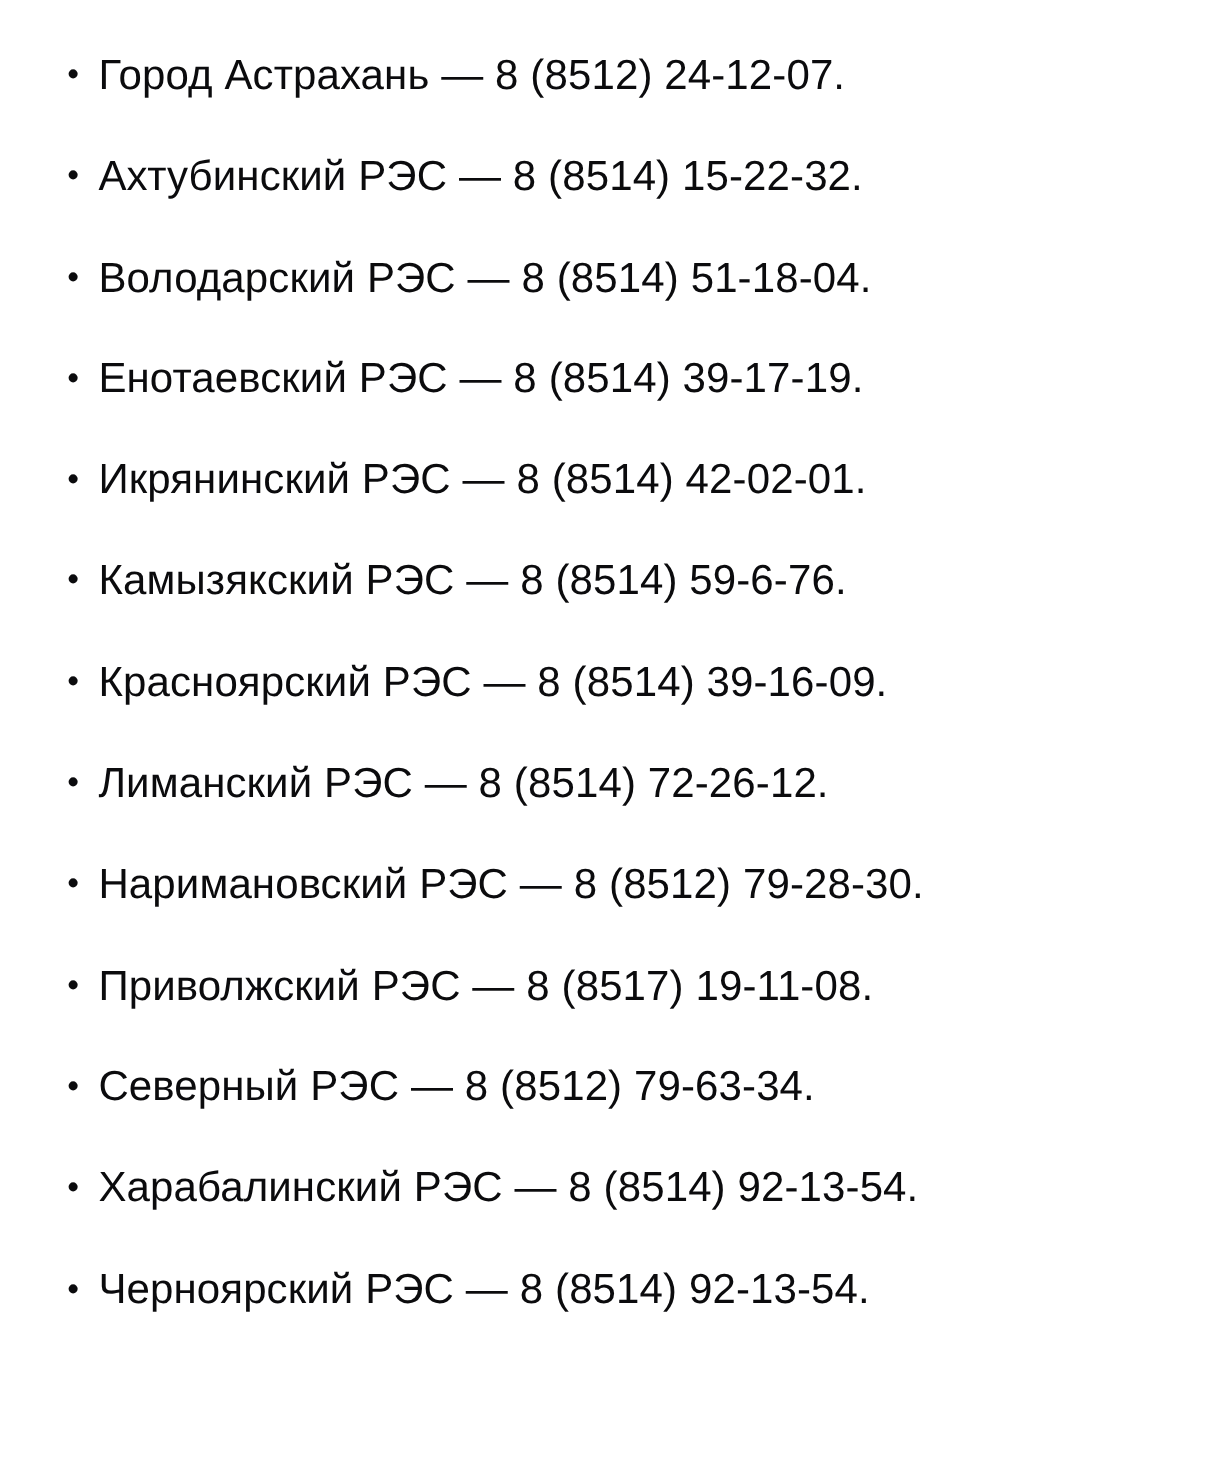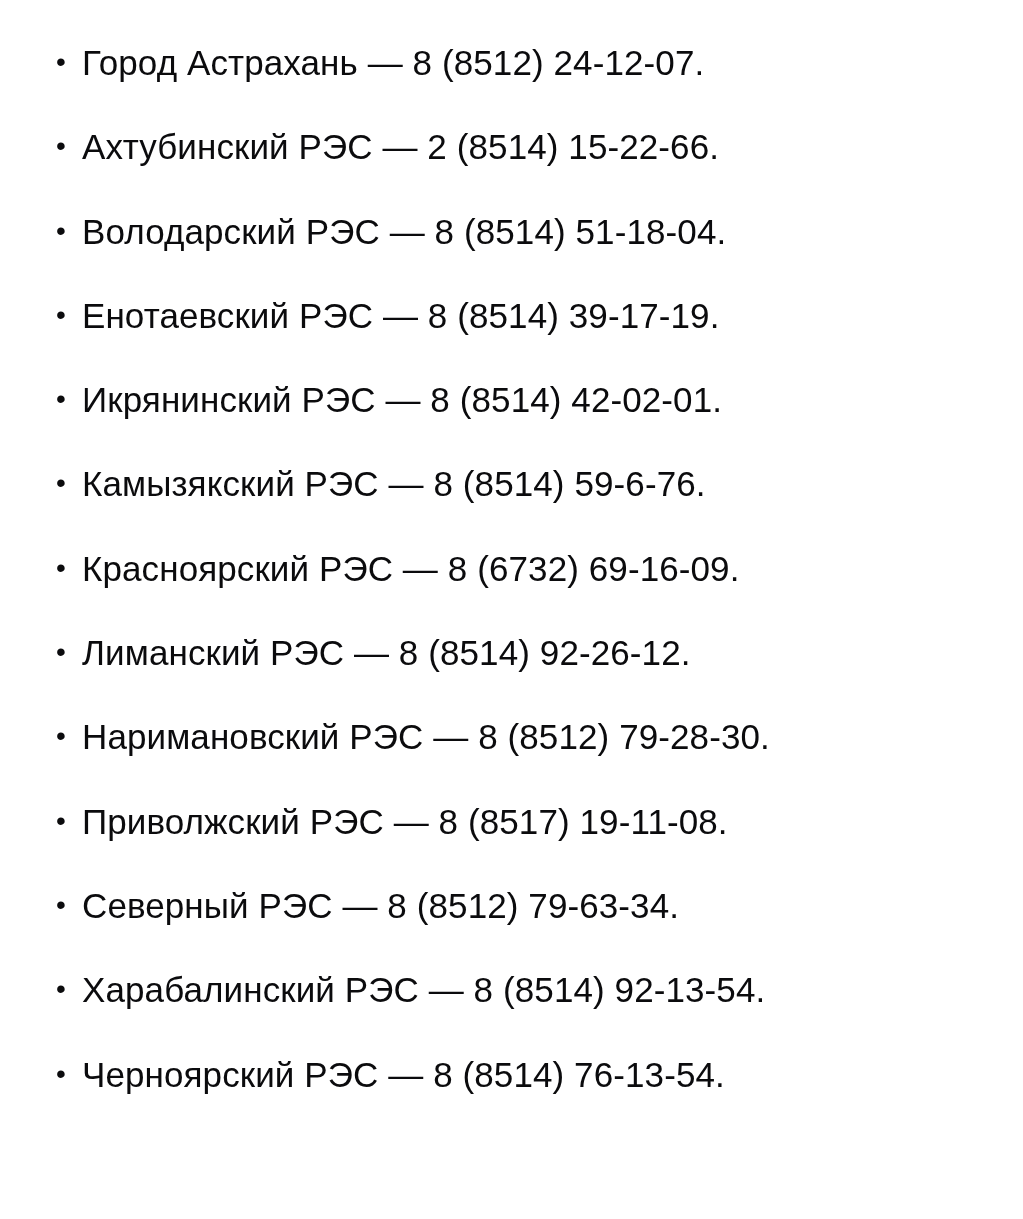--- a/index.html
+++ b/index.html
@@ -64,21 +64,21 @@
 <div class="page">
   <ul class="contact-list">
 
     <li class="contact-item">
       <span class="bullet">•</span>
       <span class="entry-text">Город Астрахань — 8 (8512) 24-12-07.</span>
     </li>
 
     <li class="contact-item">
       <span class="bullet">•</span>
-      <span class="entry-text">Ахтубинский РЭС — 2 (8514) 15-22-66.</span>
+      <span class="entry-text">Ахтубинский РЭС — 8 (8514) 15-22-32.</span>
     </li>
 
     <li class="contact-item">
       <span class="bullet">•</span>
       <span class="entry-text">Володарский РЭС — 8 (8514) 51-18-04.</span>
     </li>
 
     <li class="contact-item">
       <span class="bullet">•</span>
       <span class="entry-text">Енотаевский РЭС — 8 (8514) 39-17-19.</span>
@@ -89,26 +89,26 @@
       <span class="entry-text">Икрянинский РЭС — 8 (8514) 42-02-01.</span>
     </li>
 
     <li class="contact-item">
       <span class="bullet">•</span>
       <span class="entry-text">Камызякский РЭС — 8 (8514) 59-6-76.</span>
     </li>
 
     <li class="contact-item">
       <span class="bullet">•</span>
-      <span class="entry-text">Красноярский РЭС — 8 (6732) 69-16-09.</span>
+      <span class="entry-text">Красноярский РЭС — 8 (8514) 39-16-09.</span>
     </li>
 
     <li class="contact-item">
       <span class="bullet">•</span>
-      <span class="entry-text">Лиманский РЭС — 8 (8514) 92-26-12.</span>
+      <span class="entry-text">Лиманский РЭС — 8 (8514) 72-26-12.</span>
     </li>
 
     <li class="contact-item">
       <span class="bullet">•</span>
       <span class="entry-text">Наримановский РЭС — 8 (8512) 79-28-30.</span>
     </li>
 
     <li class="contact-item">
       <span class="bullet">•</span>
       <span class="entry-text">Приволжский РЭС — 8 (8517) 19-11-08.</span>
@@ -119,17 +119,17 @@
       <span class="entry-text">Северный РЭС — 8 (8512) 79-63-34.</span>
     </li>
 
     <li class="contact-item">
       <span class="bullet">•</span>
       <span class="entry-text">Харабалинский РЭС — 8 (8514) 92-13-54.</span>
     </li>
 
     <li class="contact-item">
       <span class="bullet">•</span>
-      <span class="entry-text">Черноярский РЭС — 8 (8514) 76-13-54.</span>
+      <span class="entry-text">Черноярский РЭС — 8 (8514) 92-13-54.</span>
     </li>
 
   </ul>
 </div>
 
 </body></html>

